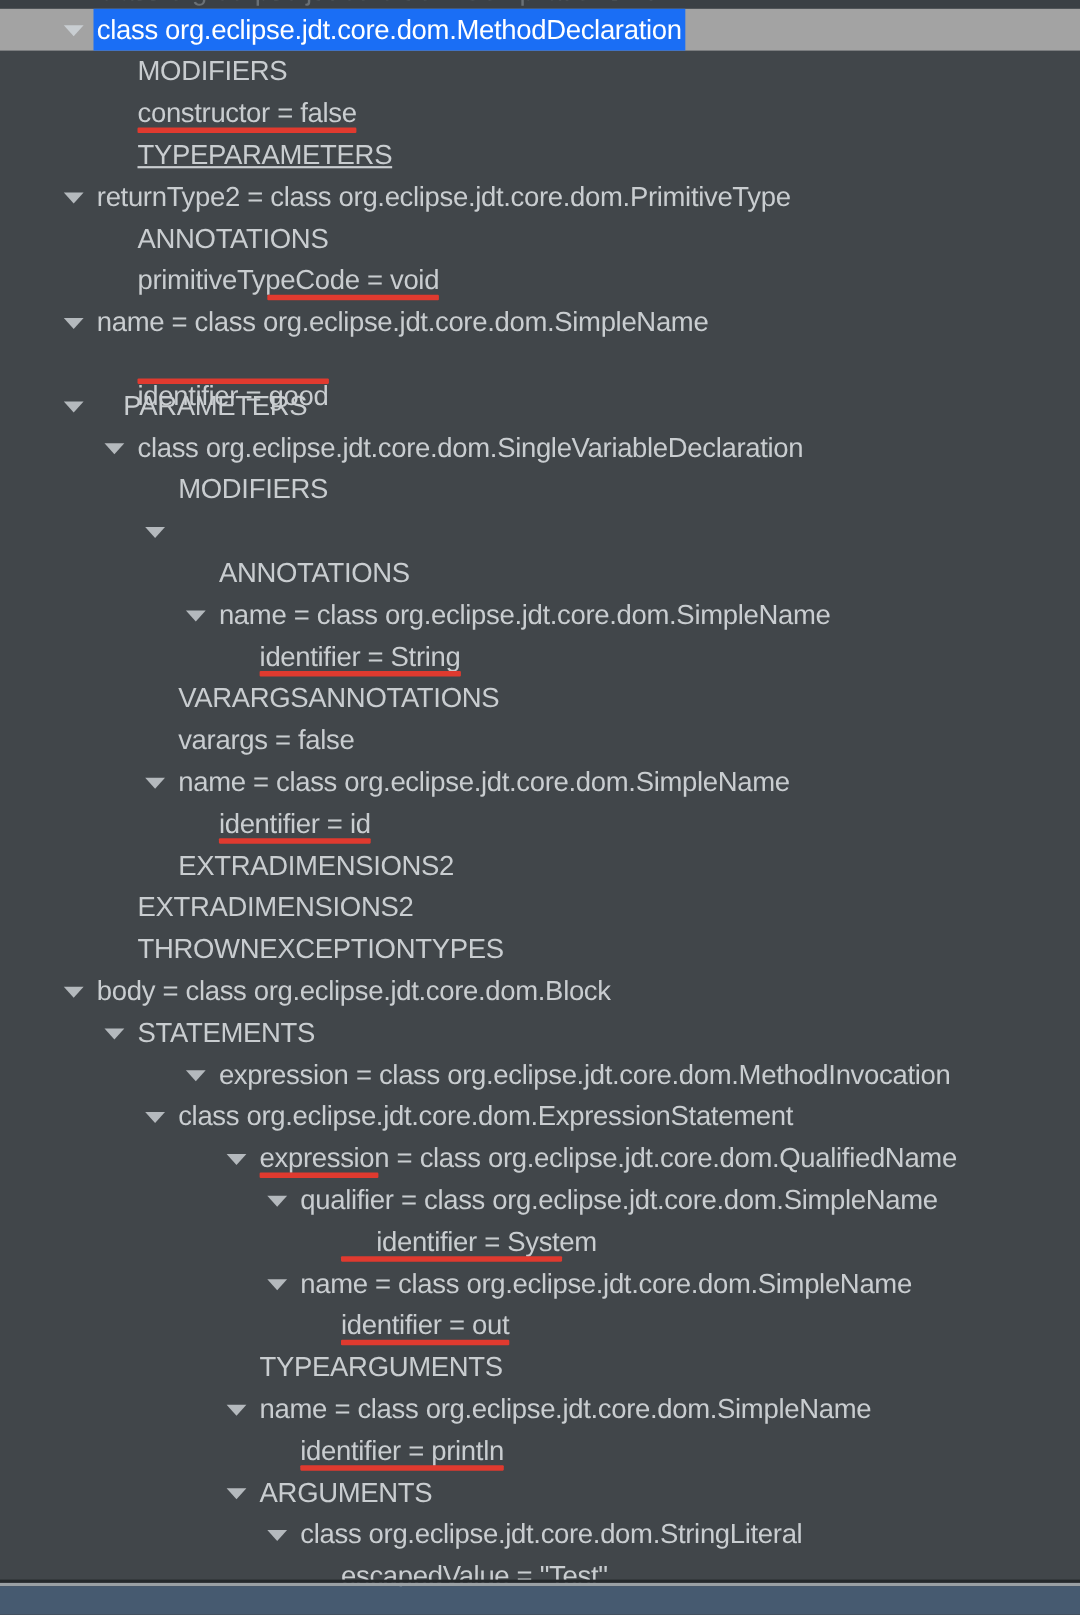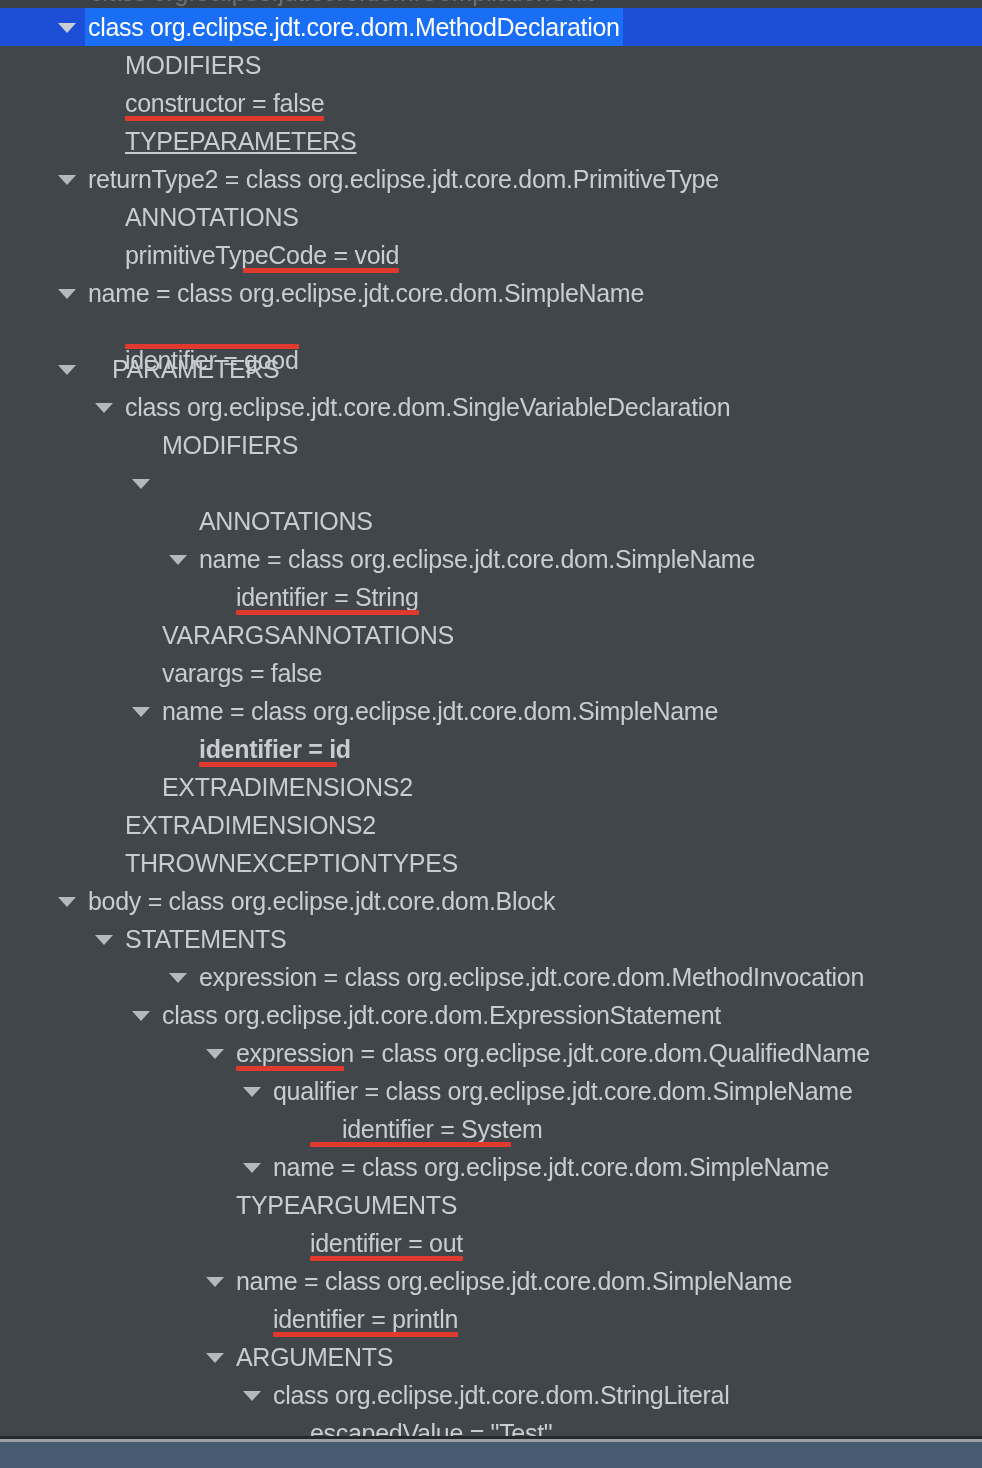--- a/index.html
+++ b/index.html
@@ -49,21 +49,21 @@
   .row {
     position: relative;
     height: 38px;
     line-height: 38px;
     white-space: nowrap;
     color: #c9cdd0;
     font-size: 25px;
     letter-spacing: -0.3px;
   }
   .row.selected {
-    background: #1d4ed8;
+    background: #a3a3a3;
   }
 
   .arrow {
     position: absolute;
     top: 15px;
     width: 0;
     height: 0;
     border-left: 9px solid transparent;
     border-right: 9px solid transparent;
     border-top: 10px solid #b4b9bd;
@@ -186,21 +186,21 @@
         <span class="label" style="left: 162px;">VARARGSANNOTATIONS</span>
       </div>
       <div class="row">
         <span class="label" style="left: 162px;">varargs = false</span>
       </div>
       <div class="row">
         <span class="arrow" style="left: 132px;"></span>
         <span class="label" style="left: 162px;">name = class org.eclipse.jdt.core.dom.SimpleName</span>
       </div>
       <div class="row">
-        <span class="label" style="left: 199px; font-weight: bold;">identifier = id</span>
+        <span class="label" style="left: 199px;">identifier = id</span>
         <span class="underline" style="left: 199px; width: 137.953px; top: 32px;"></span>
       </div>
       <div class="row">
         <span class="label" style="left: 162px;">EXTRADIMENSIONS2</span>
       </div>
       <div class="row">
         <span class="label" style="left: 125px;">EXTRADIMENSIONS2</span>
       </div>
       <div class="row">
         <span class="label" style="left: 125px;">THROWNEXCEPTIONTYPES</span>
@@ -232,25 +232,25 @@
       </div>
       <div class="row">
         <span class="label" style="left: 310px; margin-left: 32px;">identifier = System</span>
         <span class="underline" style="left: 310px; width: 200.641px; top: 32px;"></span>
       </div>
       <div class="row">
         <span class="arrow" style="left: 243px;"></span>
         <span class="label" style="left: 273px;">name = class org.eclipse.jdt.core.dom.SimpleName</span>
       </div>
       <div class="row">
-        <span class="label" style="left: 236px;">TYPEARGUMENTS</span>
-      </div>
-      <div class="row">
         <span class="label" style="left: 310px;">identifier = out</span>
         <span class="underline" style="left: 310px; width: 152.953px; top: 32px;"></span>
+      </div>
+      <div class="row">
+        <span class="label" style="left: 236px;">TYPEARGUMENTS</span>
       </div>
       <div class="row">
         <span class="arrow" style="left: 206px;"></span>
         <span class="label" style="left: 236px;">name = class org.eclipse.jdt.core.dom.SimpleName</span>
       </div>
       <div class="row">
         <span class="label" style="left: 273px;">identifier = println</span>
         <span class="underline" style="left: 273px; width: 185.078px; top: 32px;"></span>
       </div>
       <div class="row">

